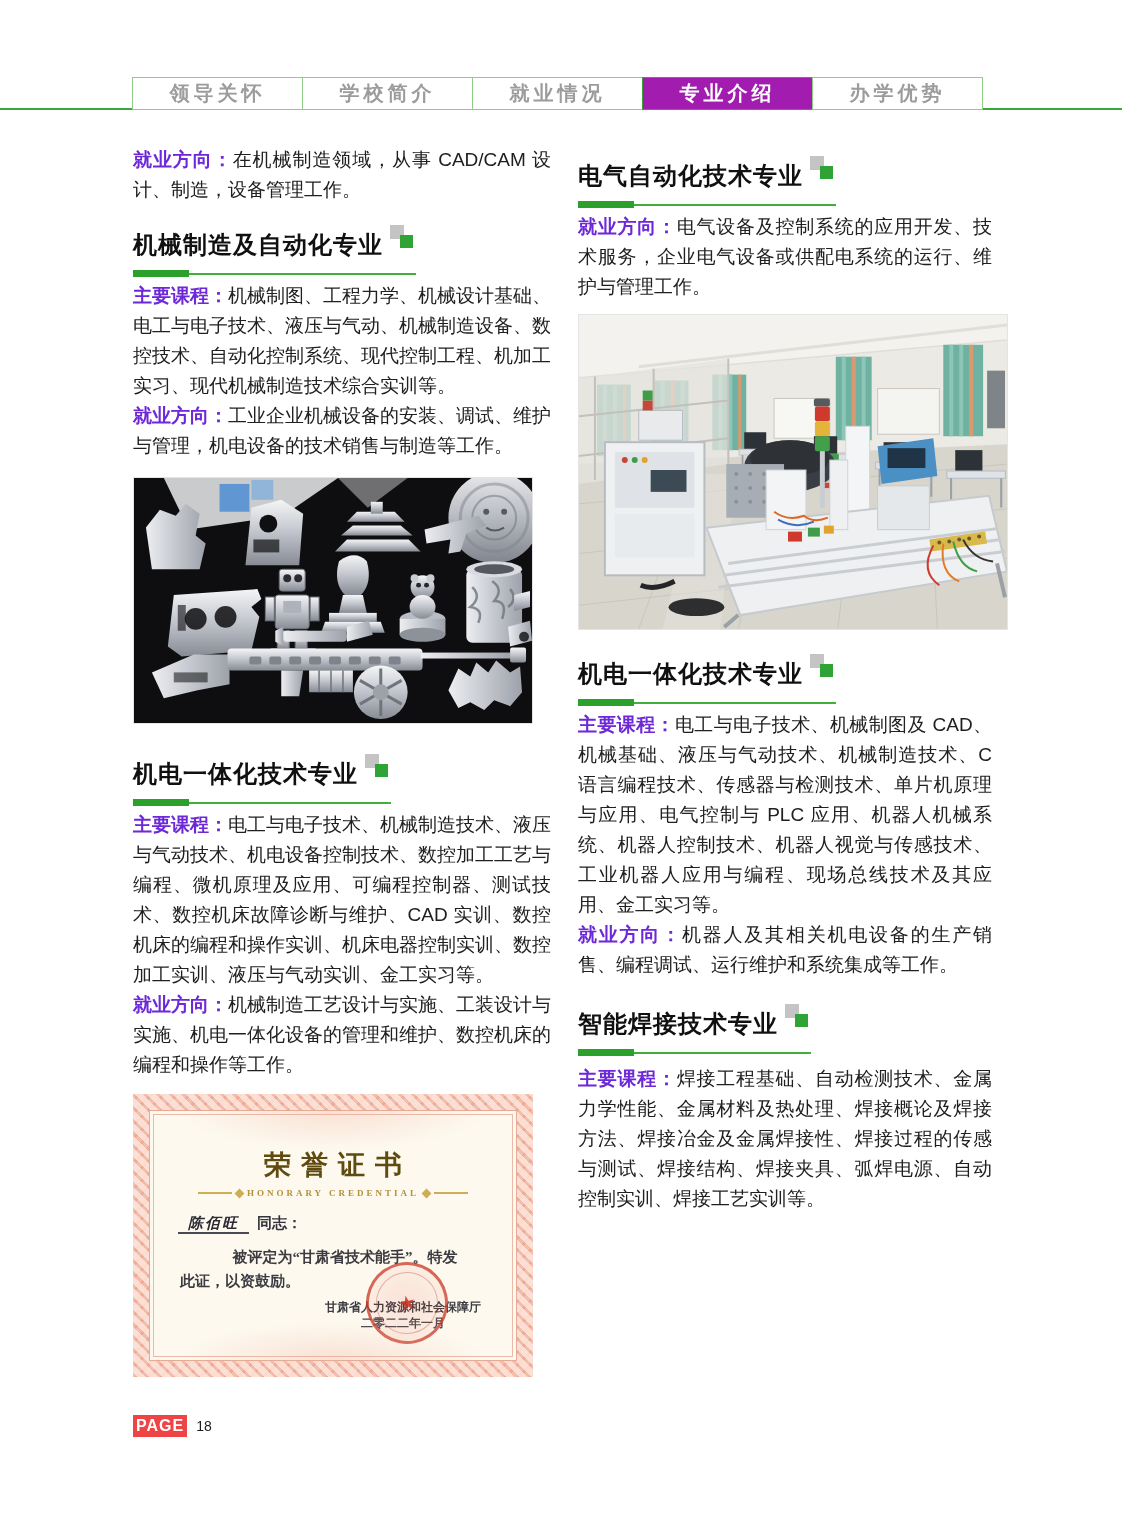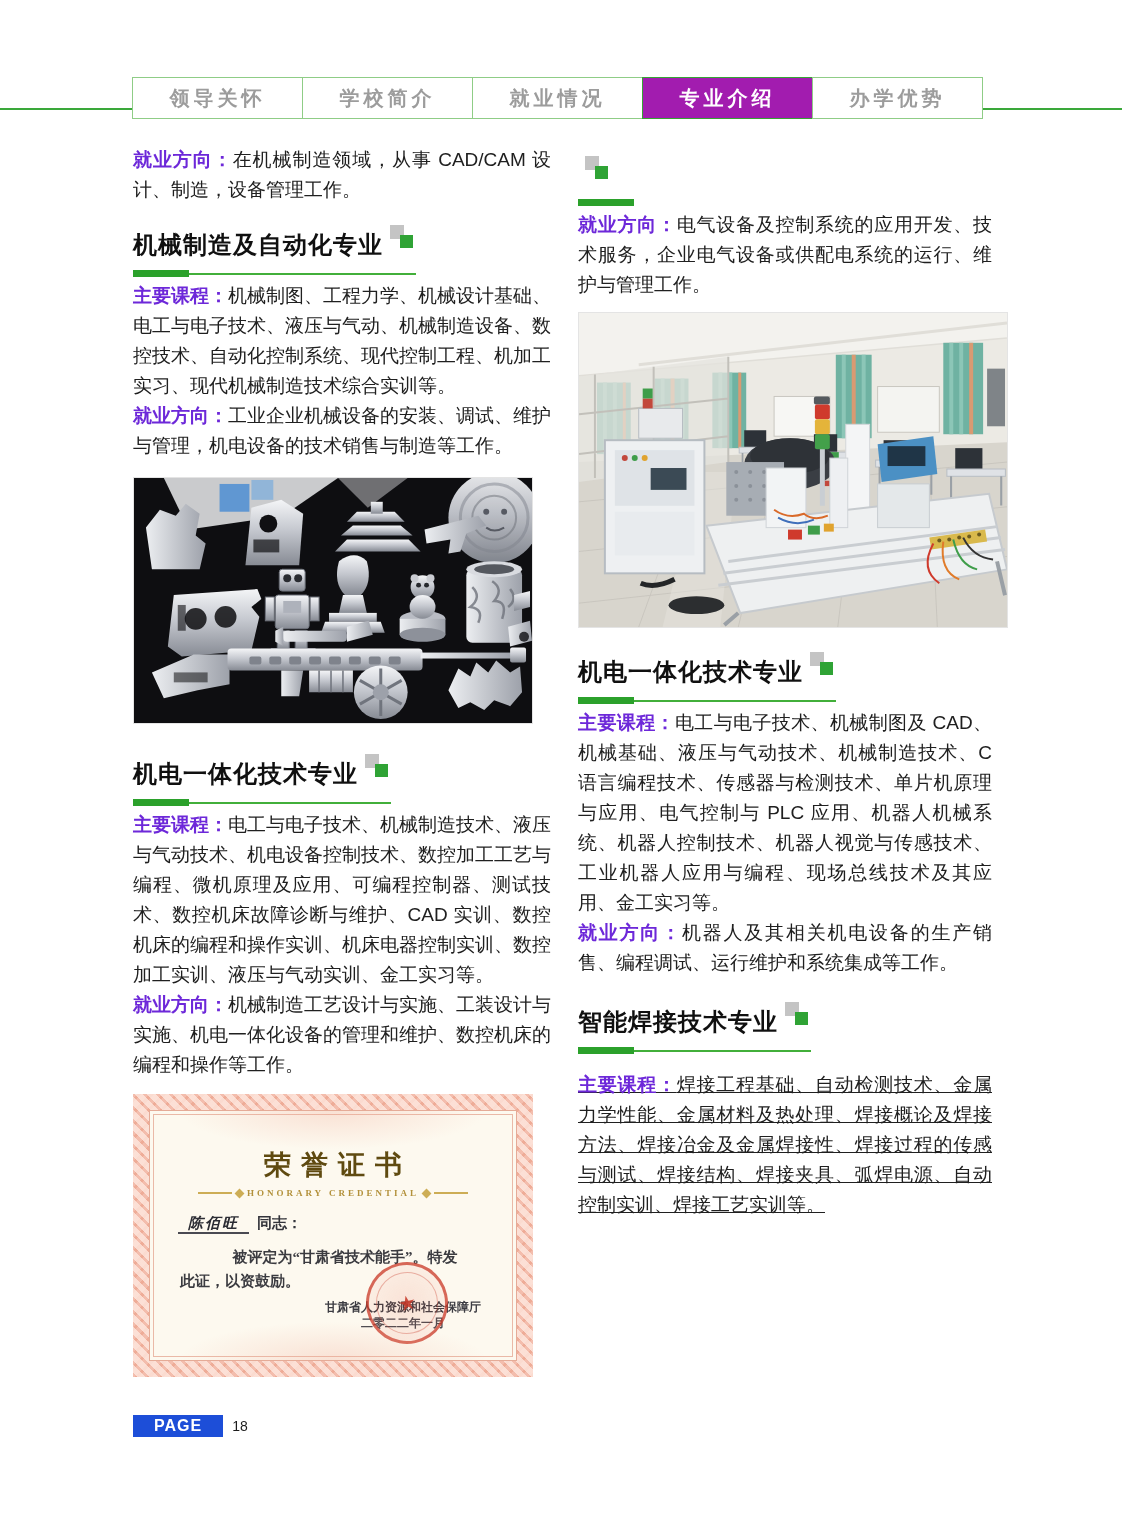--- a/index.html
+++ b/index.html
@@ -4,21 +4,21 @@
 <style>
   html,body{margin:0;padding:0;}
   body{
     width:1122px;height:1535px;position:relative;background:#ffffff;
     font-family:"Liberation Sans","DejaVu Sans",sans-serif;
     overflow:hidden;color:#202020;
   }
   
   .tabbar{position:absolute;left:133px;top:77px;display:flex;z-index:2;}
   .tab{
-    width:171px;height:42px;box-sizing:border-box;margin-left:-1px;
+    width:171px;height:33px;box-sizing:border-box;margin-left:-1px;
     border:1px solid #8fcd86;background:#fff;color:#9c9c9c;
     font-size:20px;font-weight:bold;letter-spacing:4px;
     display:flex;align-items:center;justify-content:center;cursor:pointer;
   }
   .tab.active{background:#a21caf;border-color:#36a334;color:#fff;}
   .header-line{position:absolute;left:0;top:108px;width:1122px;height:2px;background:#3aa83a;}
   
   .col{position:absolute;}
   .col-left{left:133px;top:145px;width:418px;}
   .col-right{left:578px;top:160px;width:414px;}
@@ -77,21 +77,21 @@
   .cert-seal{
     position:absolute;left:216px;top:151px;width:76px;height:76px;border-radius:50%;
     border:3px solid rgba(201,58,40,.75);transform:rotate(-12deg);
     background:radial-gradient(circle, rgba(228,92,70,.14), rgba(228,92,70,.04));
     display:flex;align-items:center;justify-content:center;
   }
   .cert-seal::before{content:"";position:absolute;inset:7px;border-radius:50%;border:1px solid rgba(201,58,40,.35);}
   .seal-star{color:rgba(196,50,34,.85);font-size:20px;}
   
   .pagebar{margin-top:38px;display:flex;align-items:center;gap:9px;}
-  .page-label{background:#1d4ed8;color:#fff;font-size:16px;font-weight:bold;letter-spacing:1px;padding:2px 21px;}
+  .page-label{background:#ef4444;color:#fff;font-size:16px;font-weight:bold;letter-spacing:1px;padding:2px 3px;}
   .page-num{font-size:14px;color:#1c1c1c;}
 </style>
 </head>
 <body>
 
 <div>
 
   <div class="tabbar">
     <div class="tab">领导关怀</div>
     <div class="tab">学校简介</div>
@@ -285,20 +285,21 @@
     <div class="pagebar">
       <span class="page-label">PAGE</span>
       <span class="page-num">18</span>
     </div>
   </div>
 
   <div class="col col-right">
 
     <div class="head-block">
       <div class="head-row">
+        <h2 class="sec-title">电气自动化技术专业</h2>
         <span class="sq">
             <i class="g1"></i>
             <i class="g2"></i>
           </span>
       </div>
       <div class="underline">
           <span class="bar"></span>
           <span class="line"></span>
         </div>
     </div>
@@ -484,16 +485,16 @@
             <i class="g1"></i>
             <i class="g2"></i>
           </span>
       </div>
       <div class="underline">
           <span class="bar"></span>
           <span class="line"></span>
         </div>
     </div>
 
-    <p class="body-text" style="margin-top:12px;text-decoration:underline;"><b>主要课程：</b><span>焊接工程基础、自动检测技术、金属力学性能、金属材料及热处理、焊接概论及焊接方法、焊接冶金及金属焊接性、焊接过程的传感与测试、焊接结构、焊接夹具、弧焊电源、自动控制实训、焊接工艺实训等。</span></p>
+    <p class="body-text" style="margin-top:4px;"><b>主要课程：</b><span>焊接工程基础、自动检测技术、金属力学性能、金属材料及热处理、焊接概论及焊接方法、焊接冶金及金属焊接性、焊接过程的传感与测试、焊接结构、焊接夹具、弧焊电源、自动控制实训、焊接工艺实训等。</span></p>
 
   </div>
 </div>
 
 </body></html>

